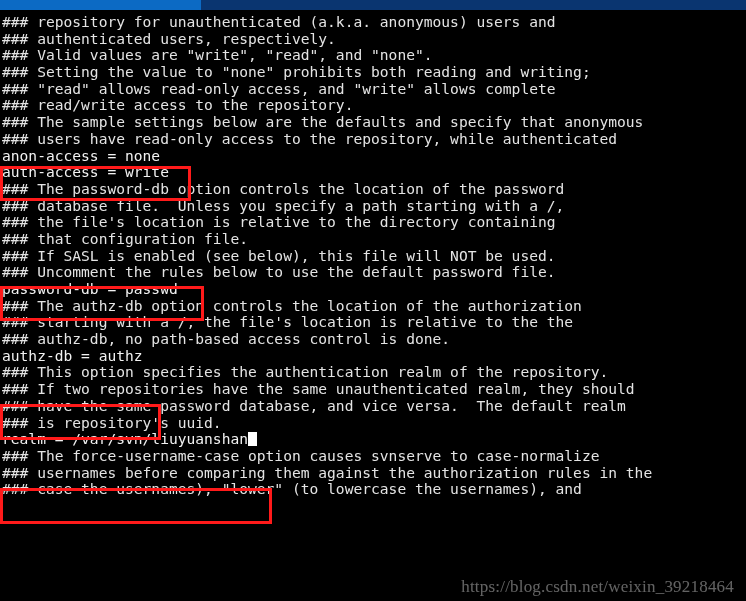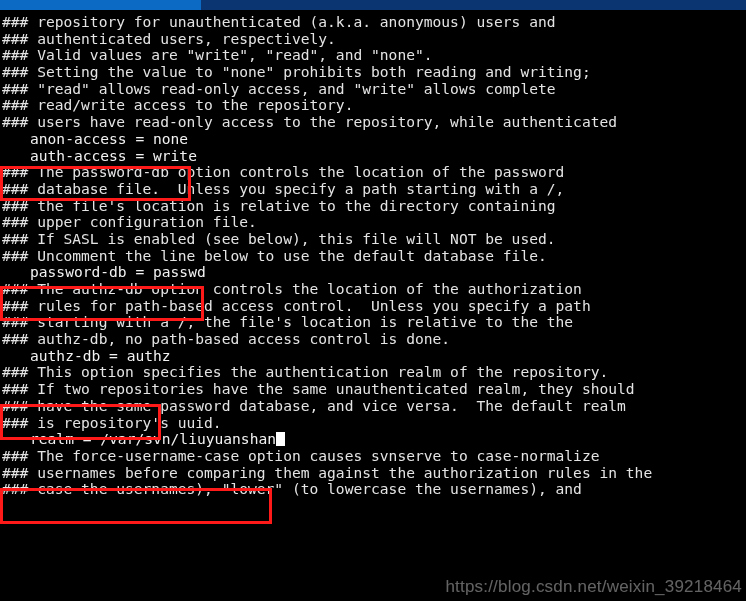--- a/index.html
+++ b/index.html
@@ -63,21 +63,20 @@
     white-space: pre;
     color: #e8e8e8;
     padding-left: 2px;
     font-family: "DejaVu Sans Mono", "Liberation Mono", monospace;
   }
   .line.comment {
     color: #e4e4e4;
   }
   .line.setting {
     color: #f2f2f2;
-    margin-left: 28px;
   }
 
   
   .cursor-block {
     display: inline-block;
     width: 9px;
     height: 14px;
     background: #ffffff;
     vertical-align: -2px;
   }
@@ -91,23 +90,23 @@
     background: transparent;
   }
   #redbox-access      { left: 0px;  top: 166px; width: 191px; height: 35px; }
   #redbox-passworddb  { left: 0px;  top: 286px; width: 204px; height: 35px; }
   #redbox-authzdb     { left: 0px;  top: 404px; width: 161px; height: 36px; }
   #redbox-realm       { left: 0px;  top: 488px; width: 272px; height: 36px; }
 
   
   #watermark {
     position: absolute;
-    right: 4px;
+    right: 12px;
     bottom: 4px;
-    font-family: Liberation Sans, sans-serif;
+    font-family: Liberation Serif, serif;
     font-size: 17px;
     color: rgba(235, 235, 235, 0.42);
     white-space: nowrap;
     pointer-events: none;
     letter-spacing: 0.2px;
   }
 </style>
 </head>
 <body>
 
@@ -117,32 +116,32 @@
     <div id="titlebar-active-segment"></div>
   </div>
 
   <div id="terminal">
     <div class="line comment">### repository for unauthenticated (a.k.a. anonymous) users and</div>
     <div class="line comment">### authenticated users, respectively.</div>
     <div class="line comment">### Valid values are "write", "read", and "none".</div>
     <div class="line comment">### Setting the value to "none" prohibits both reading and writing;</div>
     <div class="line comment">### "read" allows read-only access, and "write" allows complete</div>
     <div class="line comment">### read/write access to the repository.</div>
+    <div class="line comment">### The sample settings below are the defaults and specify that anonymous</div>
     <div class="line comment">### users have read-only access to the repository, while authenticated</div>
     <div class="line setting">anon-access = none</div>
     <div class="line setting">auth-access = write</div>
     <div class="line comment">### The password-db option controls the location of the password</div>
     <div class="line comment">### database file.  Unless you specify a path starting with a /,</div>
     <div class="line comment">### the file's location is relative to the directory containing</div>
-    <div class="line comment">### upper configuration file.</div>
+    <div class="line comment">### that configuration file.</div>
     <div class="line comment">### If SASL is enabled (see below), this file will NOT be used.</div>
-    <div class="line comment">### Uncomment the line below to use the default database file.</div>
+    <div class="line comment">### Uncomment the rules below to use the default password file.</div>
     <div class="line setting">password-db = passwd</div>
     <div class="line comment">### The authz-db option controls the location of the authorization</div>
-    <div class="line comment">### rules for path-based access control.  Unless you specify a path</div>
     <div class="line comment">### starting with a /, the file's location is relative to the the</div>
     <div class="line comment">### authz-db, no path-based access control is done.</div>
     <div class="line setting">authz-db = authz</div>
     <div class="line comment">### This option specifies the authentication realm of the repository.</div>
     <div class="line comment">### If two repositories have the same unauthenticated realm, they should</div>
     <div class="line comment">### have the same password database, and vice versa.  The default realm</div>
     <div class="line comment">### is repository's uuid.</div>
     <div class="line setting"><span>realm = /var/svn/liuyuanshan</span><span class="cursor-block"></span></div>
     <div class="line comment">### The force-username-case option causes svnserve to case-normalize</div>
     <div class="line comment">### usernames before comparing them against the authorization rules in the</div>

